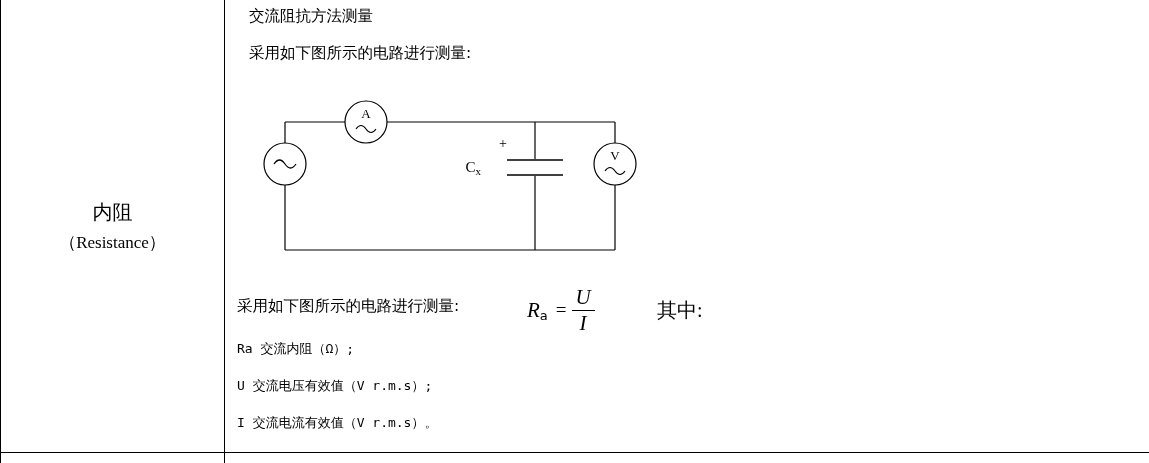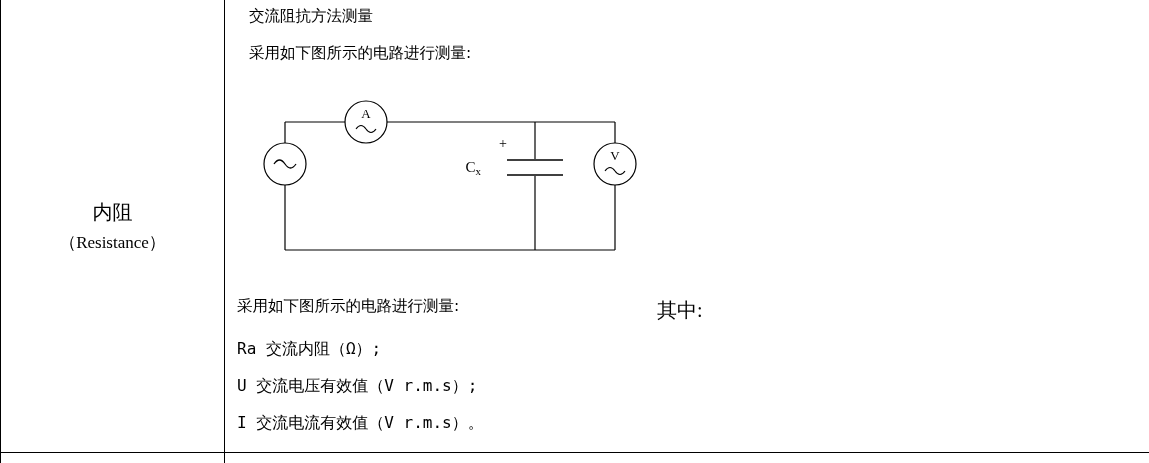--- a/index.html
+++ b/index.html
@@ -177,21 +177,21 @@
     white-space: nowrap;
   }
 
   .deflines {
     position: absolute;
     left: 12px;
     top: 330px;
   }
   .defline {
     font-family: "DejaVu Sans Mono", monospace;
-    font-size: 16px;
+    font-size: 13px;
     height: 37px;
     line-height: 37px;
     white-space: nowrap;
   }
 </style>
 </head>
 <body>
 
 <div class="page">
 
@@ -253,20 +253,28 @@
             <line x1="262" y1="95" x2="318" y2="95"></line>
           </g>
           <text x="258" y="68" font-family="Liberation Serif, serif" font-size="14" text-anchor="middle" fill="#000">+</text>
           <text x="236" y="92" font-family="Liberation Serif, serif" font-size="15" text-anchor="end" fill="#000">C<tspan font-size="11" dy="3">x</tspan></text>
         </svg>
       </div>
 
       <div class="lower">
         <div class="row-formula">
           <span class="txt-formula-lead">采用如下图所示的电路进行测量:</span>
+          <span class="formula">
+            <span class="lhs"><span>R</span><span class="sub">a</span></span>
+            <span class="eq">=</span>
+            <span class="frac">
+              <span class="num">U</span>
+              <span class="den">I</span>
+            </span>
+          </span>
           <span class="txt-where">其中:</span>
         </div>
       </div>
 
       <div class="deflines">
         <div class="defline">Ra 交流内阻（Ω）;</div>
         <div class="defline">U 交流电压有效值（V r.m.s）;</div>
         <div class="defline">I 交流电流有效值（V r.m.s）。</div>
       </div>
 

